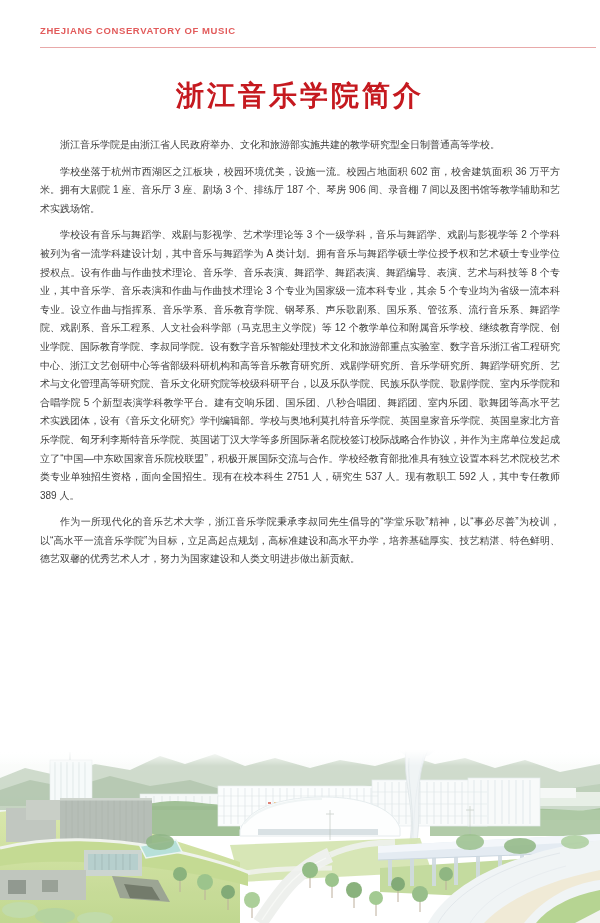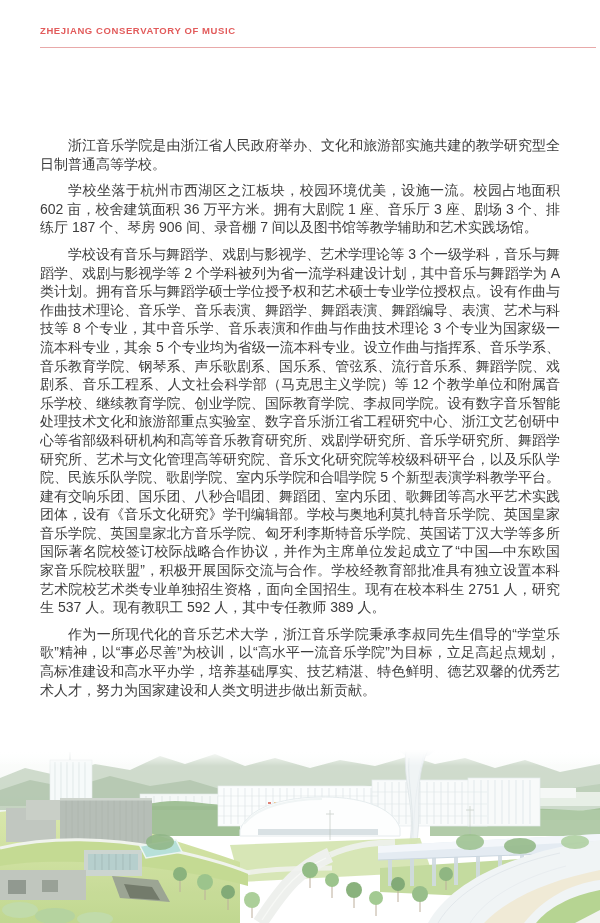--- a/index.html
+++ b/index.html
@@ -24,37 +24,38 @@
     font-family:"Liberation Serif","DejaVu Serif",serif;
     font-size:28px; font-weight:bold; letter-spacing:3px;
     color:#c5191f; line-height:34px;
   }
   .body-text {
     position:absolute; top:136px; left:40px; width:520px; height:606px;
     overflow:hidden;
   }
   .body-text p {
     margin:0 0 8px 0;
-    font-size:14px; line-height:18.6px; color:#3d3d3d;
+    font-size:10px; line-height:18.6px; color:#3d3d3d;
     text-align:justify; text-indent:2em;
   }
   .photo {
     position:absolute; left:0; bottom:0; width:600px; height:173px; margin:0;
     line-height:0;
   }
   .photo svg { display:block; }
 </style>
 </head>
 <body>
 
 <div class="page">
 
   <div class="brand">ZHEJIANG CONSERVATORY OF MUSIC</div>
   <div class="rule"></div>
 
+  <h1 class="title">浙江音乐学院简介</h1>
 
   <div class="body-text">
     <p>浙江音乐学院是由浙江省人民政府举办、文化和旅游部实施共建的教学研究型全日制普通高等学校。</p>
     <p>学校坐落于杭州市西湖区之江板块，校园环境优美，设施一流。校园占地面积 602 亩，校舍建筑面积 36 万平方米。拥有大剧院 1 座、音乐厅 3 座、剧场 3 个、排练厅 187 个、琴房 906 间、录音棚 7 间以及图书馆等教学辅助和艺术实践场馆。</p>
     <p>学校设有音乐与舞蹈学、戏剧与影视学、艺术学理论等 3 个一级学科，音乐与舞蹈学、戏剧与影视学等 2 个学科被列为省一流学科建设计划，其中音乐与舞蹈学为 A 类计划。拥有音乐与舞蹈学硕士学位授予权和艺术硕士专业学位授权点。设有作曲与作曲技术理论、音乐学、音乐表演、舞蹈学、舞蹈表演、舞蹈编导、表演、艺术与科技等 8 个专业，其中音乐学、音乐表演和作曲与作曲技术理论 3 个专业为国家级一流本科专业，其余 5 个专业均为省级一流本科专业。设立作曲与指挥系、音乐学系、音乐教育学院、钢琴系、声乐歌剧系、国乐系、管弦系、流行音乐系、舞蹈学院、戏剧系、音乐工程系、人文社会科学部（马克思主义学院）等 12 个教学单位和附属音乐学校、继续教育学院、创业学院、国际教育学院、李叔同学院。设有数字音乐智能处理技术文化和旅游部重点实验室、数字音乐浙江省工程研究中心、浙江文艺创研中心等省部级科研机构和高等音乐教育研究所、戏剧学研究所、音乐学研究所、舞蹈学研究所、艺术与文化管理高等研究院、音乐文化研究院等校级科研平台，以及乐队学院、民族乐队学院、歌剧学院、室内乐学院和合唱学院 5 个新型表演学科教学平台。建有交响乐团、国乐团、八秒合唱团、舞蹈团、室内乐团、歌舞团等高水平艺术实践团体，设有《音乐文化研究》学刊编辑部。学校与奥地利莫扎特音乐学院、英国皇家音乐学院、英国皇家北方音乐学院、匈牙利李斯特音乐学院、英国诺丁汉大学等多所国际著名院校签订校际战略合作协议，并作为主席单位发起成立了“中国—中东欧国家音乐院校联盟”，积极开展国际交流与合作。学校经教育部批准具有独立设置本科艺术院校艺术类专业单独招生资格，面向全国招生。现有在校本科生 2751 人，研究生 537 人。现有教职工 592 人，其中专任教师 389 人。</p>
     <p>作为一所现代化的音乐艺术大学，浙江音乐学院秉承李叔同先生倡导的“学堂乐歌”精神，以“事必尽善”为校训，以“高水平一流音乐学院”为目标，立足高起点规划，高标准建设和高水平办学，培养基础厚实、技艺精湛、特色鲜明、德艺双馨的优秀艺术人才，努力为国家建设和人类文明进步做出新贡献。</p>
   </div>
 
   <figure class="photo">
     <svg width="600" height="173" viewBox="0 0 600 173" xmlns="http://www.w3.org/2000/svg">

